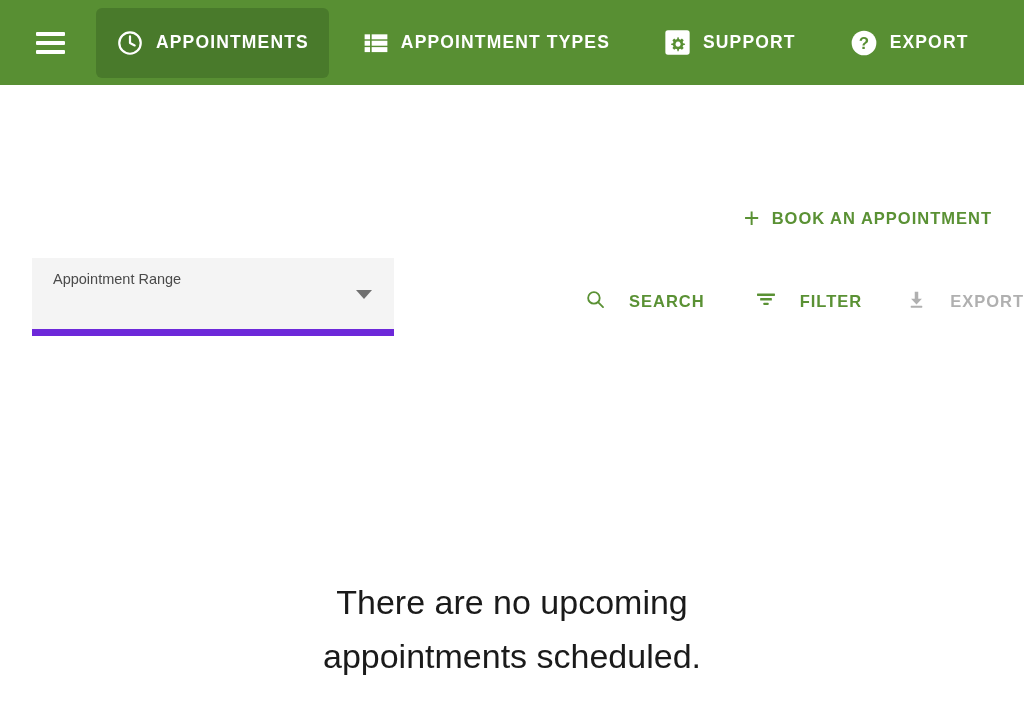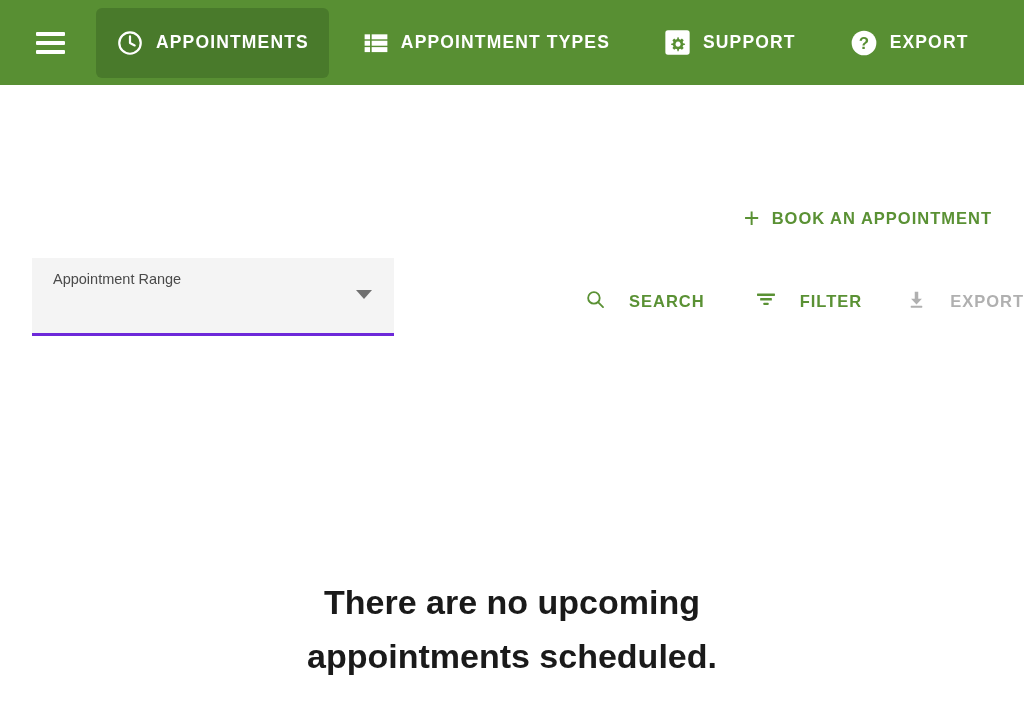--- a/index.html
+++ b/index.html
@@ -106,21 +106,21 @@
   }
 
   
   .range-select {
     position: absolute;
     left: 32px;
     top: 173px;
     width: 362px;
     height: 78px;
     background: #f4f4f4;
-    border-bottom: 3px solid #6d28d9;
+    border-bottom: 7px solid #6d28d9;
     padding: 11px 18px 0 21px;
     cursor: pointer;
   }
   .range-select .lbl {
     font-size: 14.5px;
     color: #4a4a4a;
     line-height: 1.4;
   }
   .range-select .val {
     font-size: 22px;
@@ -166,21 +166,21 @@
   
   .empty {
     position: absolute;
     top: 490px;
     left: 0;
     width: 1024px;
     text-align: center;
     font-size: 34px;
     line-height: 54px;
     color: #1a1a1a;
-    font-weight: 700;
+    font-weight: 400;
   }
   .empty .ln { display: block; }
 </style>
 </head>
 <body>
 
 <div class="topbar">
 
   <div class="hamburger">
     <span></span>

